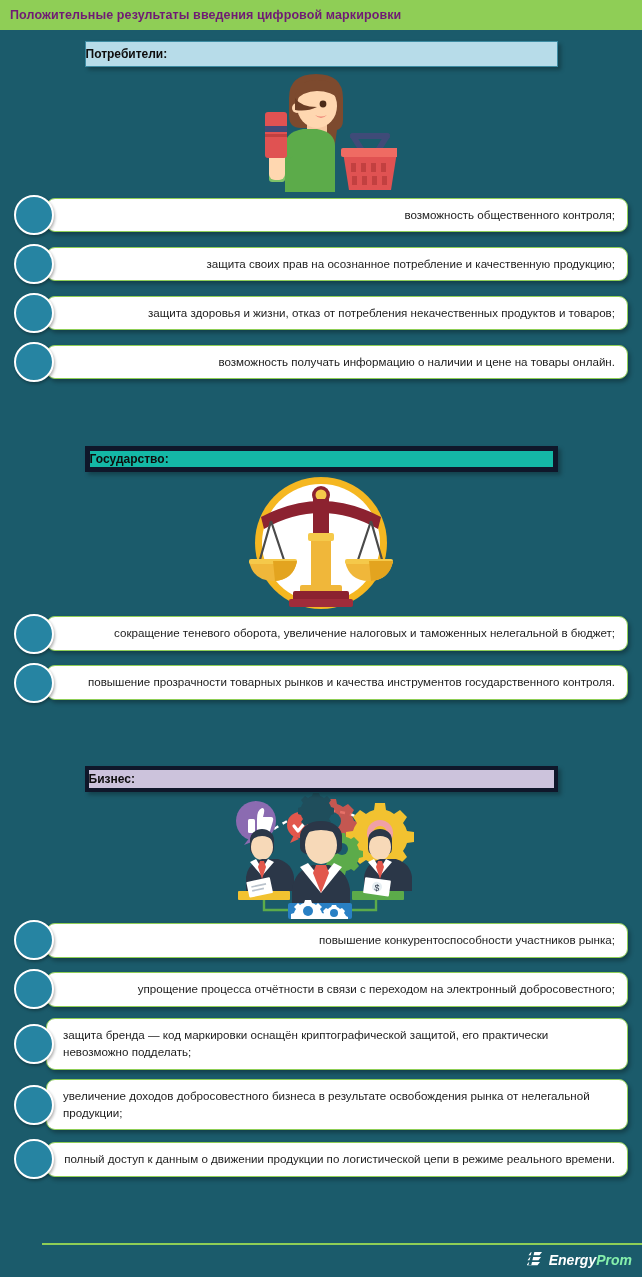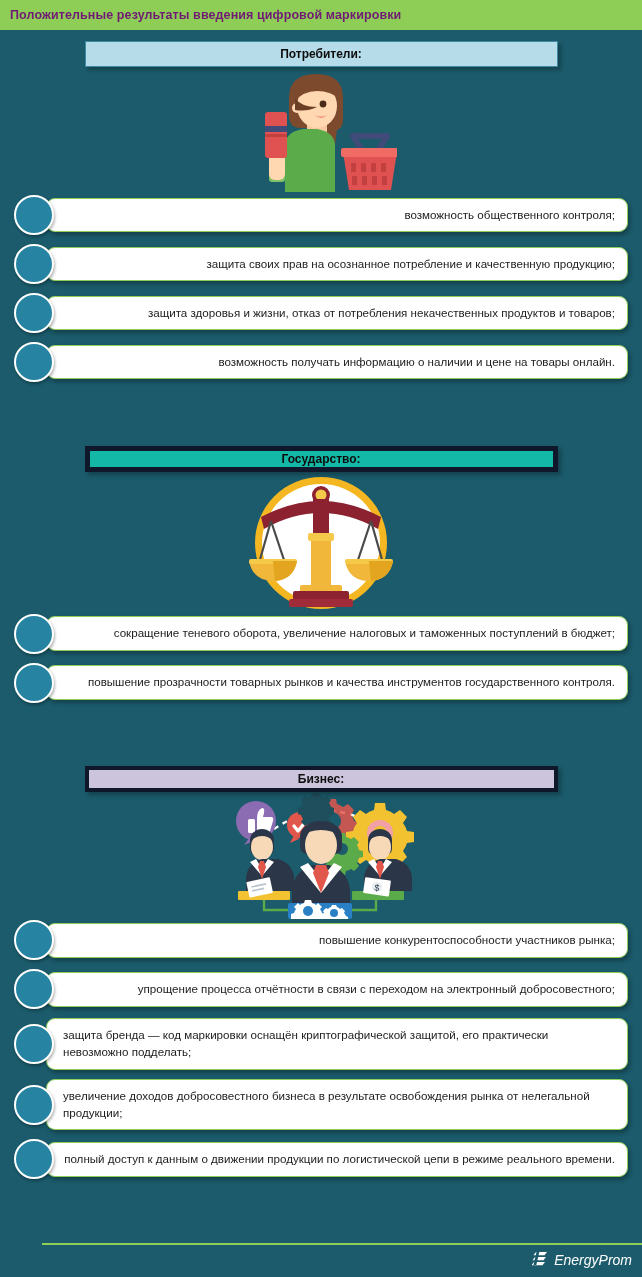--- a/index.html
+++ b/index.html
@@ -46,21 +46,20 @@
   }
 
   
   .section-banner {
     position: relative;
     width: 473px;
     height: 26px;
     margin: 0 auto;
     display: flex;
     align-items: center;
-    justify-content: center;
     box-shadow: 3px 3px 4px rgba(0,0,0,0.28);
   }
   .section-banner .banner-label {
     font-size: 12px;
     font-weight: bold;
     color: #0d0d0d;
   }
   .banner-consumers { background: #b7dce9; border: 1px solid #3d8ca3; }
   .banner-state     { background: #14b8a6; border: 5px solid #0f172a; }
   .banner-business  { background: #ccc3dc; border: 4px solid #0f172a; }
@@ -127,22 +126,22 @@
   .footer-brand {
     position: absolute;
     right: 10px;
     top: 22px;
     display: flex;
     align-items: center;
     gap: 5px;
   }
   .brand-mark { display: block; }
   .brand-name { font-size: 14px; color: #ffffff; font-style: italic; }
-  .brand-name b { font-weight: normal; }
-  .brand-name span.light { font-weight: normal; color: #ffffff; }
+  .brand-name b { font-weight: bold; }
+  .brand-name span.light { font-weight: bold; color: #86efac; }
 </style>
 </head>
 <body>
 
 <div class="page">
 
   <div class="title-bar">
     <div class="title-text">Положительные результаты введения цифровой маркировки</div>
   </div>
 
@@ -268,21 +267,21 @@
         <path d="M100 86 h48 q-4 20 -24 20 q-20 0 -24 -20 z" fill="#f0b73a"></path>
         <rect x="100" y="84" width="48" height="5" rx="2" fill="#f5c94a"></rect>
         <path d="M124 86 h24 q-3 18 -22 20 z" fill="#e3a41f"></path>
       </svg>
     </div>
 
     <div class="bullet-list">
       <div class="bullet-row">
         <div class="bullet-dot"></div>
         <div class="bullet-card">
-          <div class="bullet-text">сокращение теневого оборота, увеличение налоговых и таможенных поступлений в бюджет;</div>
+          <div class="bullet-text">сокращение теневого оборота, увеличение налоговых и таможенных нелегальной в бюджет;</div>
         </div>
       </div>
       <div class="bullet-row">
         <div class="bullet-dot"></div>
         <div class="bullet-card">
           <div class="bullet-text">повышение прозрачности товарных рынков и качества инструментов государственного контроля.</div>
         </div>
       </div>
     </div>
   </div>

